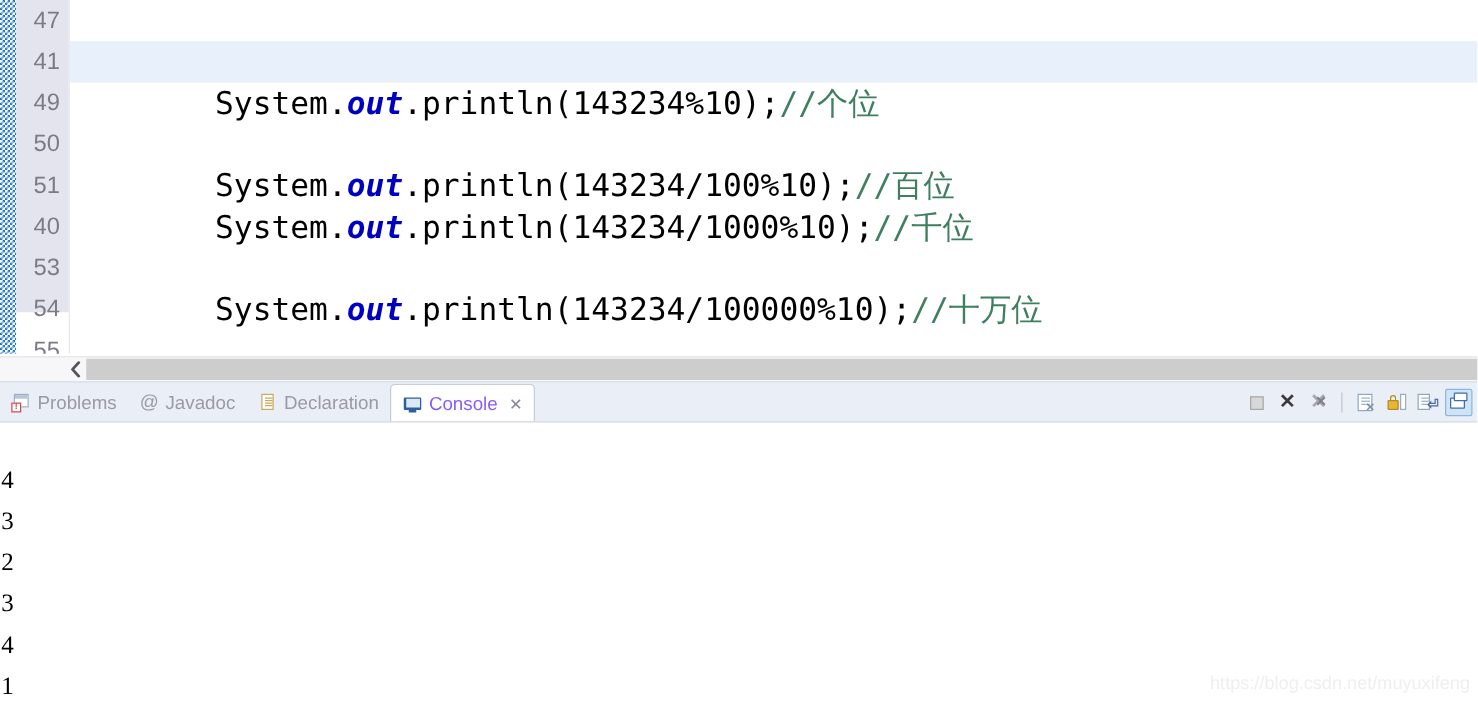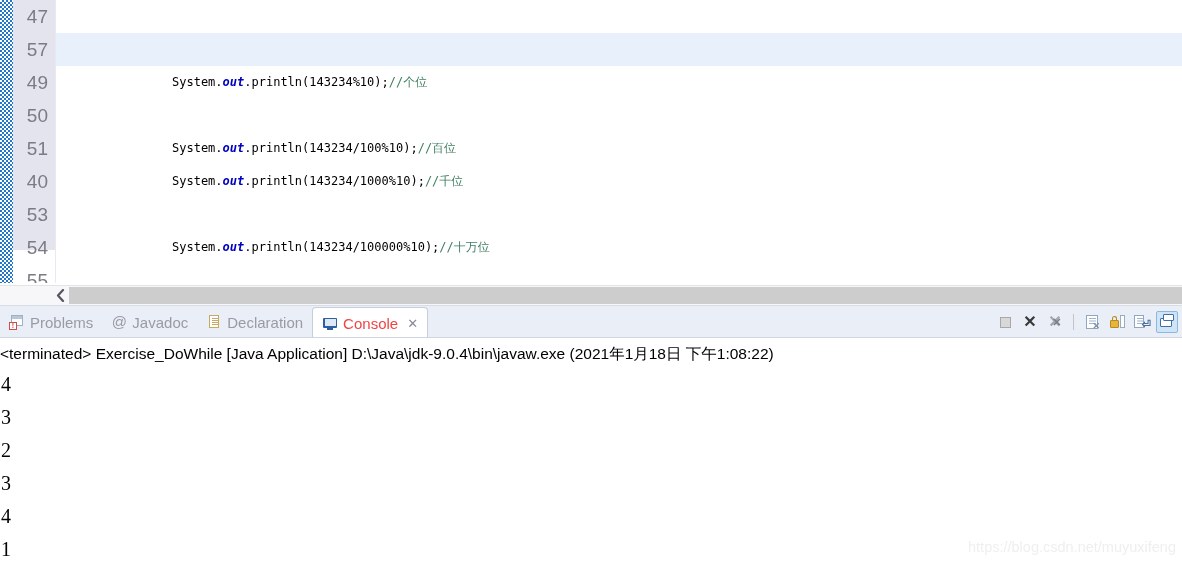--- a/index.html
+++ b/index.html
@@ -51,21 +51,21 @@
   }
   .lnum {
     position: absolute; left: 13px; width: 40px; top: 0; height: 33px;
     text-align: right; padding-right: 5px;
     font-family: "Liberation Sans", sans-serif;
     font-size: 19px; color: #7b7b86; line-height: 33px;
   }
   .ctext {
     position: absolute; left: 172px; top: 0; height: 33px;
     white-space: pre; font-family: "DejaVu Sans Mono", monospace;
-    font-size: 12px; color: #000; line-height: 33px;
+    font-size: 25px; color: #000; line-height: 33px;
   }
   .tok-kw { color: #0000c0; font-weight: bold; font-style: italic; }
   .tok-cmt { color: #3f7f5f; }
 
   
   .hscroll {
     position: absolute; left: 0; top: 285px; width: 1182px; height: 20px;
     background: #f7f7f9; border-top: 1px solid #e3e3e8;
   }
   .hscroll-left {
@@ -89,21 +89,21 @@
     padding: 0 9px; height: 32px;
     font-size: 15px; color: #9a9aa5; white-space: nowrap;
   }
   .tab .tab-label { font-size: 15px; }
   .tab.active {
     background: #ffffff; color: #000;
     border: 1px solid #c6cede; border-bottom: none;
     border-top-left-radius: 4px; border-top-right-radius: 4px;
     margin-top: 1px;
   }
-  .tab.active .tab-label { color: #ef4444; }
+  .tab.active .tab-label { color: #8b5cf6; }
   .tab-close { margin-left: 4px; color: #8a8a94; font-size: 13px; }
 
   
   .ic { width: 16px; height: 16px; position: relative; display: inline-block; flex: none; }
   .ic-problems .win {
     position: absolute; left: 2px; top: 1px; width: 12px; height: 11px;
     border: 1.4px solid #9fb0c9; background: #fff;
   }
   .ic-problems .win::before {
     content: ""; position: absolute; left: 0; top: 0; right: 0; height: 3px; background: #b9c6da;
@@ -230,21 +230,21 @@
     <div class="annot-strip"></div>
     <div class="gutter"></div>
     <div class="gutter-tail"></div>
     <div class="gutter-sep"></div>
     <div class="lines" id="code-lines">
         <div class="code-row">
           <div class="lnum">47</div>
         </div>
         <div class="code-row highlight">
           <div class="row-bg"></div>
-          <div class="lnum">57</div>
+          <div class="lnum">41</div>
         </div>
         <div class="code-row">
           <div class="lnum">49</div>
           <div class="ctext"><span>System.</span><span class="tok-kw">out</span><span>.println(143234%10);</span><span class="tok-cmt">//个位</span></div>
         </div>
         <div class="code-row">
           <div class="lnum">50</div>
         </div>
         <div class="code-row">
           <div class="lnum">51</div>
@@ -336,21 +336,20 @@
       <div class="tbtn sel">
         <span class="ic disp-ic">
           <span class="mon2"></span>
             <span class="bub"></span>
         </span>
       </div>
     </div>
   </div>
 
   <div class="console">
-    <div class="term-line">&lt;terminated&gt; Exercise_DoWhile [Java Application] D:\Java\jdk-9.0.4\bin\javaw.exe (2021年1月18日 下午1:08:22)</div>
     <div class="out-lines" id="console-output">
         <div class="out-line">4</div>
         <div class="out-line">3</div>
         <div class="out-line">2</div>
         <div class="out-line">3</div>
         <div class="out-line">4</div>
         <div class="out-line">1</div>
       </div>
     <div class="watermark">https://blog.csdn.net/muyuxifeng</div>
   </div>

